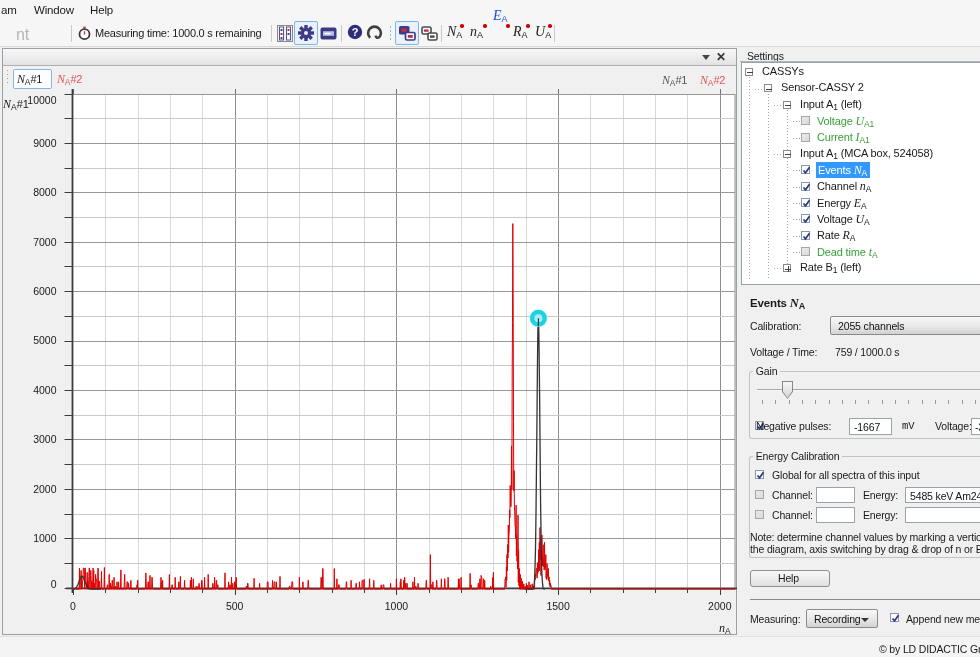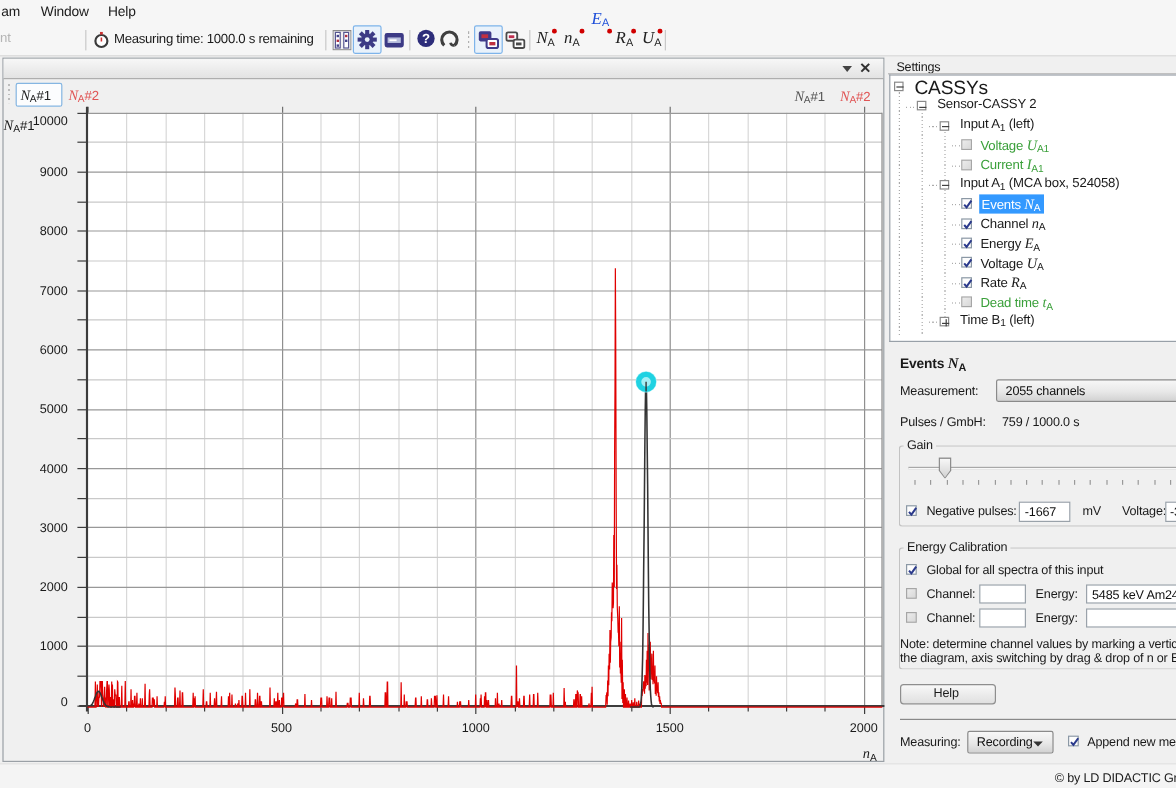--- a/index.html
+++ b/index.html
@@ -1,21 +1,21 @@
 <!DOCTYPE html>
 <html><head><meta charset="utf-8"><style>
 html,body{margin:0;padding:0;width:980px;height:657px;overflow:hidden;background:#f0f0f0;font-family:"Liberation Sans",sans-serif;-webkit-font-smoothing:antialiased}
 div{box-sizing:border-box}
 </style></head><body>
 <div style="position:absolute;left:0px;top:0px;width:980px;height:20px;background:#f6f6f6;"></div>
 <div style="position:absolute;left:1px;top:4px;font-size:11.5px;color:#1a1a1a;white-space:nowrap;letter-spacing:-0.15px;">am</div>
 <div style="position:absolute;left:34px;top:4px;font-size:11.5px;color:#1a1a1a;white-space:nowrap;letter-spacing:-0.15px;">Window</div>
 <div style="position:absolute;left:90px;top:4px;font-size:11.5px;color:#1a1a1a;white-space:nowrap;letter-spacing:-0.15px;">Help</div>
 <div style="position:absolute;left:0px;top:20px;width:980px;height:27px;background:#f6f6f6;border-bottom:1px solid #d8d8d8;"></div>
-<div style="position:absolute;left:0px;top:26px;font-size:11px;color:#b5b5b5;white-space:nowrap;letter-spacing:-0.15px;">nt</div>
+<div style="position:absolute;left:0px;top:26px;font-size:16px;color:#b5b5b5;white-space:nowrap;letter-spacing:-0.15px;padding-left:16px;">nt</div>
 <div style="position:absolute;left:71px;top:25px;width:1px;height:17px;background:#c9c9c9"></div>
 <svg style="position:absolute;left:77px;top:26px" width="15" height="15" viewBox="0 0 15 15">
     <circle cx="7.5" cy="8.2" r="5.0" fill="#fff" stroke="#3a3a3a" stroke-width="1.8"></circle>
     <rect x="6.3" y="0.6" width="2.4" height="2.2" fill="#c33"></rect>
     <line x1="7.5" y1="8.6" x2="7.5" y2="5.2" stroke="#c33" stroke-width="1.3"></line>
   </svg>
 <div style="position:absolute;left:95px;top:27px;font-size:11px;color:#1a1a1a;white-space:nowrap;letter-spacing:-0.25px;">Measuring time: 1000.0 s remaining</div>
 <div style="position:absolute;left:271px;top:25px;width:1px;height:17px;background:#c9c9c9"></div>
 <svg style="position:absolute;left:277px;top:25px" width="16" height="17" viewBox="0 0 16 17">
     <rect x="0.5" y="0.5" width="15" height="16" fill="#f2f2f2" stroke="#8a8a8a"></rect>
@@ -211,21 +211,21 @@
 </svg>
 <div style="position:absolute;left:747px;top:50px;font-size:10.5px;color:#1a1a1a;white-space:nowrap;letter-spacing:-0.15px;">Settings</div>
 <div style="position:absolute;left:740px;top:61px;width:240px;height:1px;background:#b5b5b5;"></div>
 <div style="position:absolute;left:741px;top:62px;width:239px;height:223px;background:#fff;border:1px solid #98a0a8;border-right:none;"></div>
 <div style="position:absolute;left:749px;top:68px;width:1px;height:212px;background:repeating-linear-gradient(#aaa 0 1px,transparent 1px 3px)"></div>
 <div style="position:absolute;left:768px;top:85px;width:1px;height:195px;background:repeating-linear-gradient(#aaa 0 1px,transparent 1px 3px)"></div>
 <div style="position:absolute;left:787px;top:101px;width:1px;height:171px;background:repeating-linear-gradient(#aaa 0 1px,transparent 1px 3px)"></div>
 <div style="position:absolute;left:745px;top:67.8px;width:8px;height:8px;background:#fff;border:1px solid #8a8a8a">
     <div style="position:absolute;left:1px;top:3.5px;width:6px;height:1px;background:#404040"></div>
   </div>
-<div style="position:absolute;left:762px;top:64.8px;font-size:16px;color:#1a1a1a;white-space:nowrap;letter-spacing:-0.15px;">CASSYs</div>
+<div style="position:absolute;left:762px;top:64.8px;font-size:11px;color:#1a1a1a;white-space:nowrap;letter-spacing:-0.15px;">CASSYs</div>
 <div style="position:absolute;left:755px;top:89px;width:8px;height:1px;background:repeating-linear-gradient(90deg,#aaa 0 1px,transparent 1px 3px)"></div>
 <div style="position:absolute;left:764px;top:84.15px;width:8px;height:8px;background:#fff;border:1px solid #8a8a8a">
     <div style="position:absolute;left:1px;top:3.5px;width:6px;height:1px;background:#404040"></div>
   </div>
 <div style="position:absolute;left:781px;top:81.15px;font-size:11px;color:#1a1a1a;white-space:nowrap;letter-spacing:-0.15px;">Sensor-CASSY 2</div>
 <div style="position:absolute;left:774px;top:105px;width:8px;height:1px;background:repeating-linear-gradient(90deg,#aaa 0 1px,transparent 1px 3px)"></div>
 <div style="position:absolute;left:783px;top:100.5px;width:8px;height:8px;background:#fff;border:1px solid #8a8a8a">
     <div style="position:absolute;left:1px;top:3.5px;width:6px;height:1px;background:#404040"></div>
   </div>
 <div style="position:absolute;left:800px;top:97.5px;font-size:11px;color:#1a1a1a;white-space:nowrap;letter-spacing:-0.15px;"><span style="">Input A</span><span style="font-size:8.5px;vertical-align:-2px">1</span> (left)</div>
@@ -277,27 +277,27 @@
   </div>
 <div style="position:absolute;left:817px;top:228.3px;font-size:11px;color:#1a1a1a;white-space:nowrap;letter-spacing:-0.15px;"><span style="">Rate <span style="font-style:italic;font-family:'Liberation Serif',serif;font-size:12px">R</span></span><span style="font-size:8.5px;vertical-align:-2px">A</span></div>
 <div style="position:absolute;left:793px;top:252px;width:7px;height:1px;background:repeating-linear-gradient(90deg,#aaa 0 1px,transparent 1px 3px)"></div>
 <div style="position:absolute;left:801px;top:247.15000000000003px;width:9px;height:9px;background:linear-gradient(135deg,#ececec,#d8d8d8);border:1px solid #a6a6a6;"></div>
 <div style="position:absolute;left:817px;top:244.65000000000003px;font-size:11px;color:#3ba03b;white-space:nowrap;letter-spacing:-0.15px;"><span style="">Dead time <span style="font-style:italic;font-family:'Liberation Serif',serif;font-size:12px">t</span></span><span style="font-size:8.5px;vertical-align:-2px">A</span></div>
 <div style="position:absolute;left:774px;top:268px;width:8px;height:1px;background:repeating-linear-gradient(90deg,#aaa 0 1px,transparent 1px 3px)"></div>
 <div style="position:absolute;left:783px;top:264.0px;width:8px;height:8px;background:#fff;border:1px solid #8a8a8a">
     <div style="position:absolute;left:1px;top:3.5px;width:6px;height:1px;background:#404040"></div>
     <div style="position:absolute;left:3.5px;top:1px;width:1px;height:6px;background:#404040"></div>
   </div>
-<div style="position:absolute;left:800px;top:261.0px;font-size:11px;color:#1a1a1a;white-space:nowrap;letter-spacing:-0.15px;"><span style="">Time B</span><span style="font-size:8.5px;vertical-align:-2px">1</span> (left)</div>
+<div style="position:absolute;left:800px;top:261.0px;font-size:11px;color:#1a1a1a;white-space:nowrap;letter-spacing:-0.15px;"><span style="">Rate B</span><span style="font-size:8.5px;vertical-align:-2px">1</span> (left)</div>
 <div style="position:absolute;left:750px;top:296px;font-size:11.5px;color:#1a1a1a;white-space:nowrap;letter-spacing:-0.15px;"><b>Events </b><b style="font-style:italic;font-family:'Liberation Serif',serif;font-size:12.5px">N</b><b style="font-size:9px;vertical-align:-2px">A</b></div>
-<div style="position:absolute;left:750px;top:320px;font-size:10.5px;color:#1a1a1a;white-space:nowrap;letter-spacing:-0.15px;">Measurement:</div>
+<div style="position:absolute;left:750px;top:320px;font-size:10.5px;color:#1a1a1a;white-space:nowrap;letter-spacing:-0.15px;">Calibration:</div>
 <div style="position:absolute;left:830px;top:316px;width:156px;height:19px;border:1px solid #8a8a8a;border-radius:2px;background:linear-gradient(#f7f7f7,#e8e8e8 55%,#d2d2d2);box-sizing:border-box">
     <div style="position:absolute;left:7px;top:3.0px;font-size:10.5px;letter-spacing:-0.15px;color:#111;white-space:nowrap">2055 channels</div>
   </div>
-<div style="position:absolute;left:750px;top:346px;font-size:10.5px;color:#1a1a1a;white-space:nowrap;letter-spacing:-0.15px;">Pulses / GmbH:</div>
+<div style="position:absolute;left:750px;top:346px;font-size:10.5px;color:#1a1a1a;white-space:nowrap;letter-spacing:-0.15px;">Voltage / Time:</div>
 <div style="position:absolute;left:835px;top:346px;font-size:10.5px;color:#1a1a1a;white-space:nowrap;letter-spacing:-0.15px;">759 / 1000.0 s</div>
 <div style="position:absolute;left:749px;top:371px;width:231px;height:68px;border:1px solid #c3c3c3;border-right:none;border-radius:3px 0 0 3px;"></div>
 <div style="position:absolute;left:753px;top:365px;font-size:10.5px;color:#1a1a1a;white-space:nowrap;letter-spacing:-0.15px;background:#f0f0f0">&nbsp;Gain&nbsp;</div>
 <div style="position:absolute;left:757px;top:389px;width:223px;height:2px;background:#a8a8a8;border-bottom:1px solid #f8f8f8;"></div>
 <div style="position:absolute;left:782px;top:381px;width:11px;height:18px;background:#888;clip-path:polygon(0 0,100% 0,100% 60%,50% 100%,0 60%)"></div>
 <div style="position:absolute;left:783px;top:382px;width:9px;height:16px;background:linear-gradient(#f8f8f8,#d2d2d2);clip-path:polygon(0 0,100% 0,100% 60%,50% 100%,0 60%)"></div>
 <div style="position:absolute;left:762.0px;top:400px;width:1px;height:3.5px;background:#999;"></div>
 <div style="position:absolute;left:775.3px;top:400px;width:1px;height:3.5px;background:#999;"></div>
 <div style="position:absolute;left:788.6px;top:400px;width:1px;height:3.5px;background:#999;"></div>
 <div style="position:absolute;left:801.9px;top:400px;width:1px;height:3.5px;background:#999;"></div>
@@ -312,25 +312,25 @@
 <div style="position:absolute;left:921.6px;top:400px;width:1px;height:3.5px;background:#999;"></div>
 <div style="position:absolute;left:934.9px;top:400px;width:1px;height:3.5px;background:#999;"></div>
 <div style="position:absolute;left:948.2px;top:400px;width:1px;height:3.5px;background:#999;"></div>
 <div style="position:absolute;left:961.5px;top:400px;width:1px;height:3.5px;background:#999;"></div>
 <div style="position:absolute;left:974.8px;top:400px;width:1px;height:3.5px;background:#999;"></div>
 <div style="position:absolute;left:755px;top:421px;width:9px;height:9px;background:#fdfdfd;border:1px solid #8b98a5;">
     <svg width="9" height="9" viewBox="0 0 9 9" style="position:absolute;left:0;top:0">
       <path d="M1.5 4.5 L3.5 6.8 L7.5 1.2" fill="none" stroke="#2b3a8c" stroke-width="1.7"></path>
     </svg>
   </div>
-<div style="position:absolute;left:756px;top:420px;font-size:10.5px;color:#1a1a1a;white-space:nowrap;letter-spacing:-0.15px;margin-left:16px;">Negative pulses:</div>
+<div style="position:absolute;left:756px;top:420px;font-size:10.5px;color:#1a1a1a;white-space:nowrap;letter-spacing:-0.15px;">Negative pulses:</div>
 <div style="position:absolute;left:849px;top:418px;width:43px;height:17px;border:1px solid #9aa2aa;background:#fff;box-sizing:border-box">
     <div style="position:absolute;left:4px;top:2.0px;font-size:10.5px;letter-spacing:-0.15px;color:#111;white-space:nowrap">-1667</div>
   </div>
-<div style="position:absolute;left:902px;top:420px;font-size:10.5px;color:#1a1a1a;white-space:nowrap;letter-spacing:-0.15px;">mV</div>
+<div style="position:absolute;left:902px;top:420px;font-size:10.5px;color:#1a1a1a;white-space:nowrap;letter-spacing:-0.15px;font-family:Liberation Mono, monospace;">mV</div>
 <div style="position:absolute;left:935px;top:420px;font-size:10.5px;color:#1a1a1a;white-space:nowrap;letter-spacing:-0.15px;">Voltage:</div>
 <div style="position:absolute;left:971px;top:418px;width:12px;height:17px;border:1px solid #9aa2aa;background:#fff;box-sizing:border-box">
     <div style="position:absolute;left:3px;top:2.0px;font-size:10.5px;letter-spacing:-0.15px;color:#111;white-space:nowrap">-3</div>
   </div>
 <div style="position:absolute;left:749px;top:456px;width:231px;height:102px;border:1px solid #c3c3c3;border-right:none;border-radius:3px 0 0 3px;"></div>
 <div style="position:absolute;left:753px;top:450px;font-size:10.5px;color:#1a1a1a;white-space:nowrap;letter-spacing:-0.15px;background:#f0f0f0">&nbsp;Energy Calibration&nbsp;</div>
 <div style="position:absolute;left:755px;top:470px;width:9px;height:9px;background:#fdfdfd;border:1px solid #8b98a5;">
     <svg width="9" height="9" viewBox="0 0 9 9" style="position:absolute;left:0;top:0">
       <path d="M1.5 4.5 L3.5 6.8 L7.5 1.2" fill="none" stroke="#2b3a8c" stroke-width="1.7"></path>
     </svg>

